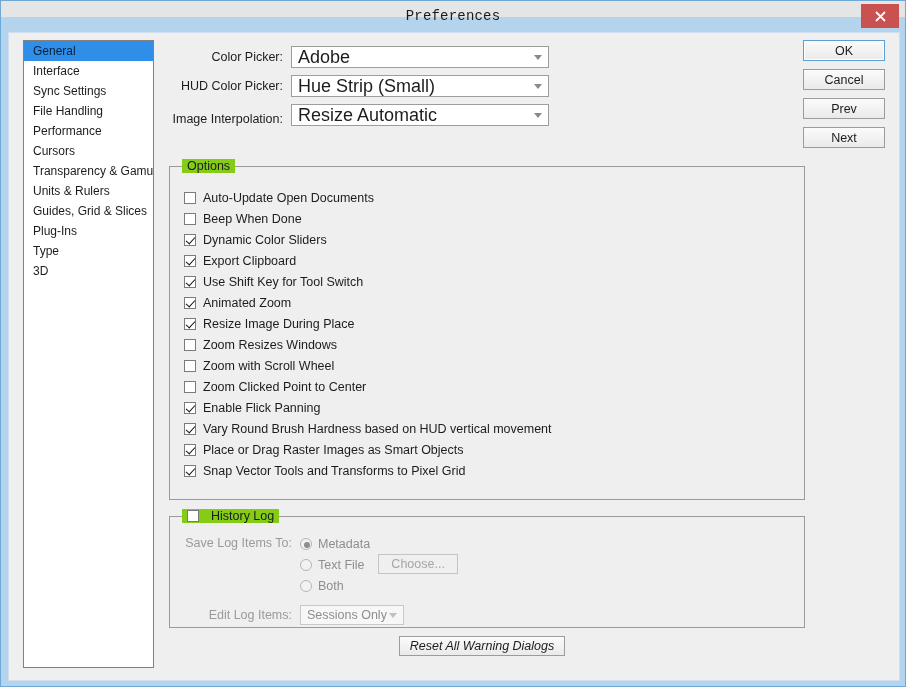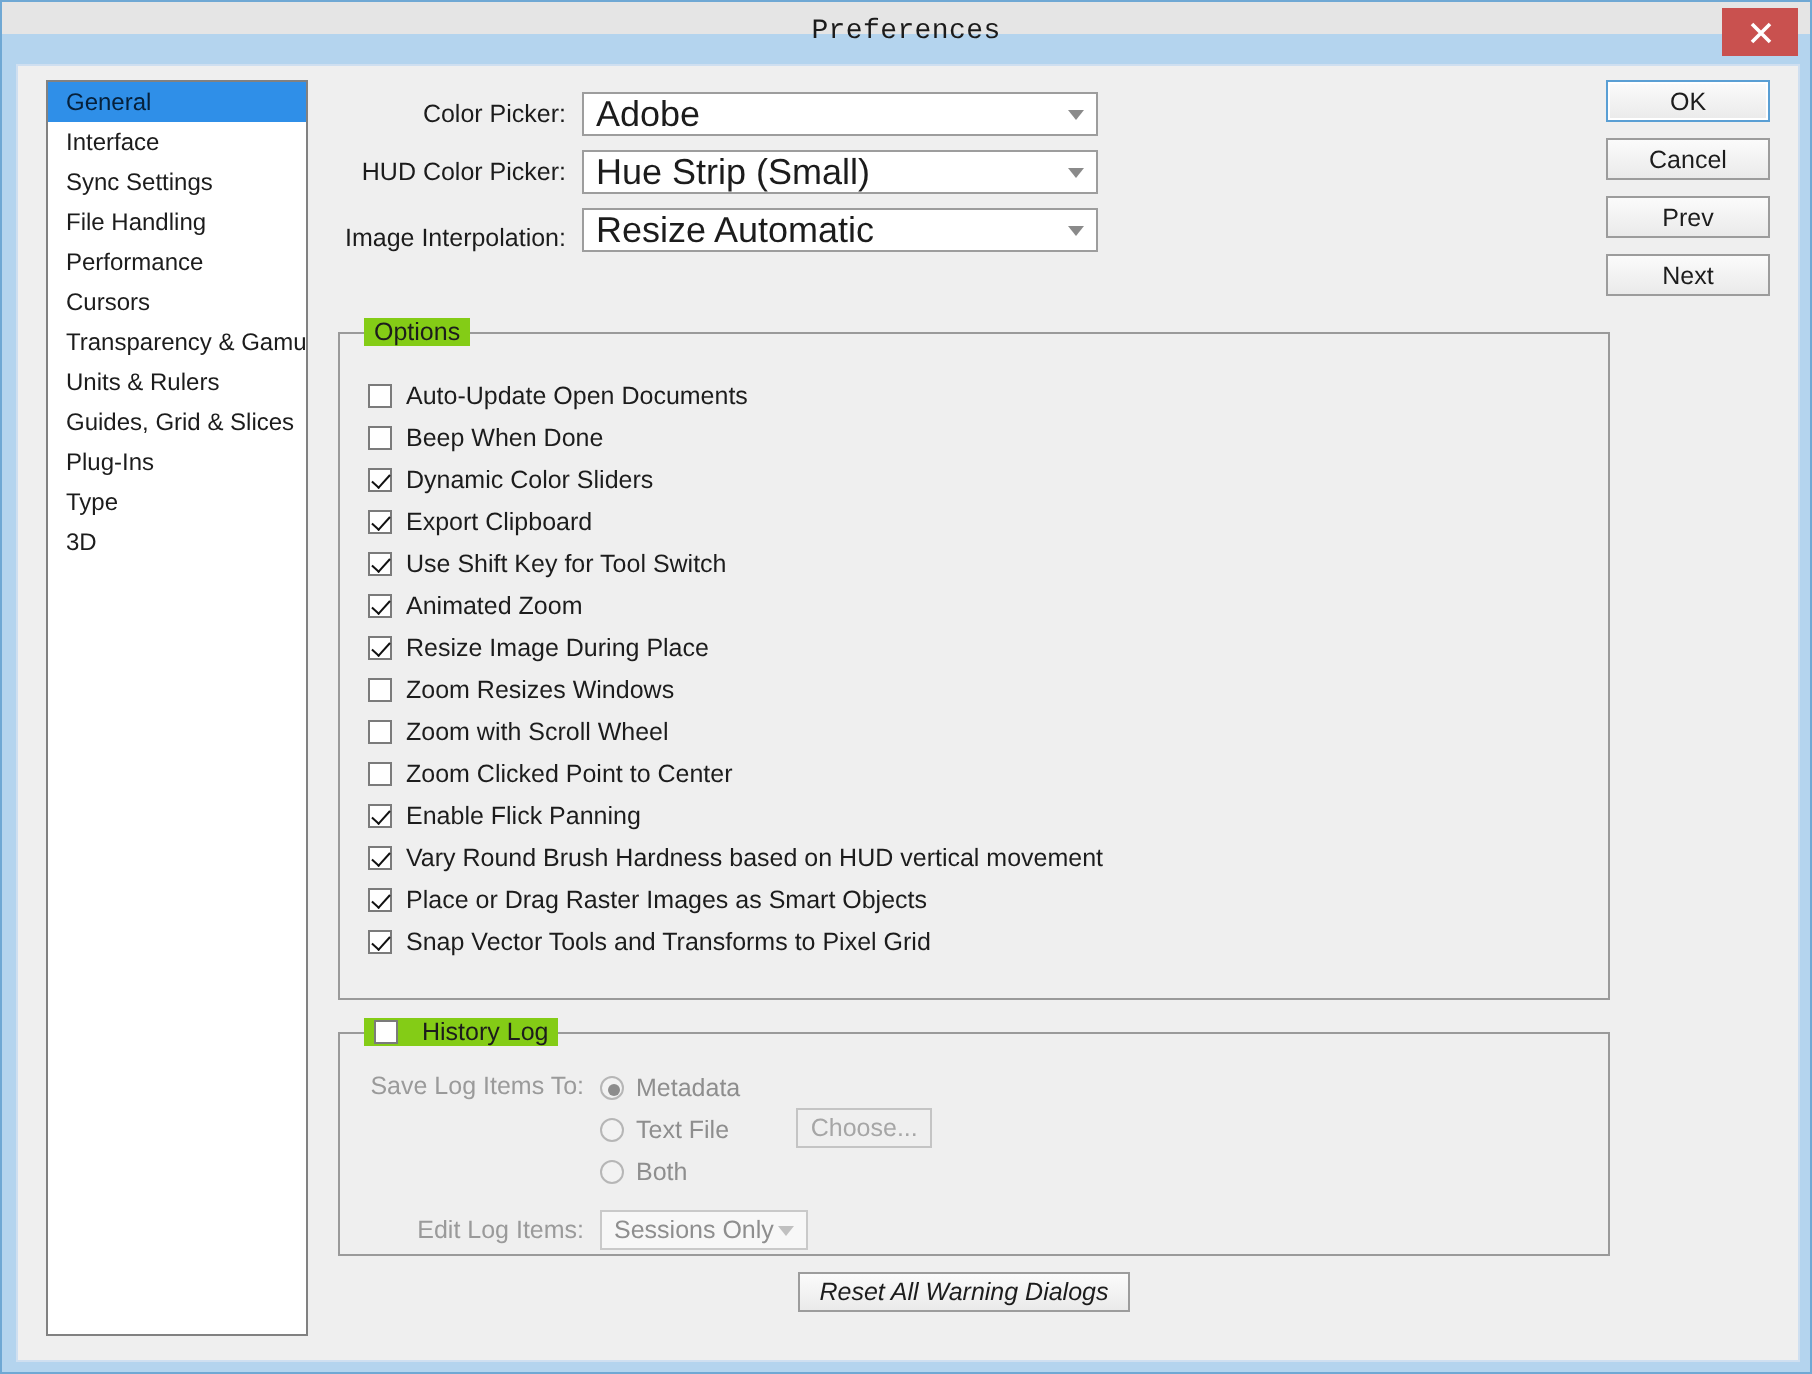--- a/index.html
+++ b/index.html
@@ -378,21 +378,21 @@
               </div>
               <div class="rbrow">
                 <span class="rb"></span>
                 <span class="txt">Text File</span>
               </div>
               <div class="rbrow">
                 <span class="rb"></span>
                 <span class="txt">Both</span>
               </div>
             </div>
-          <div class="btn disabled" style="width:68px; height:20px; margin-left:28px; margin-top:21px;">Choose...</div>
+          <div class="btn disabled" style="width:80px; height:20px; margin-left:8px; margin-top:21px;">Choose...</div>
         </div>
 
         <div style="display:flex; align-items:center; margin-top:9px;">
           <div class="dim-label" style="width:122px; text-align:right; padding-right:8px;">Edit Log Items:</div>
           <div class="dropdown-disabled">
             <span class="val">Sessions Only</span>
             <span class="arrow"></span>
           </div>
         </div>
       </div>

